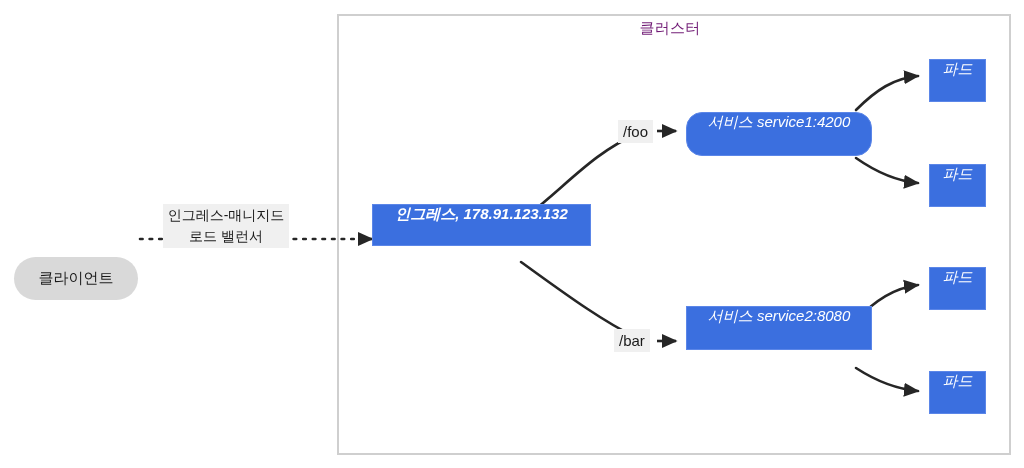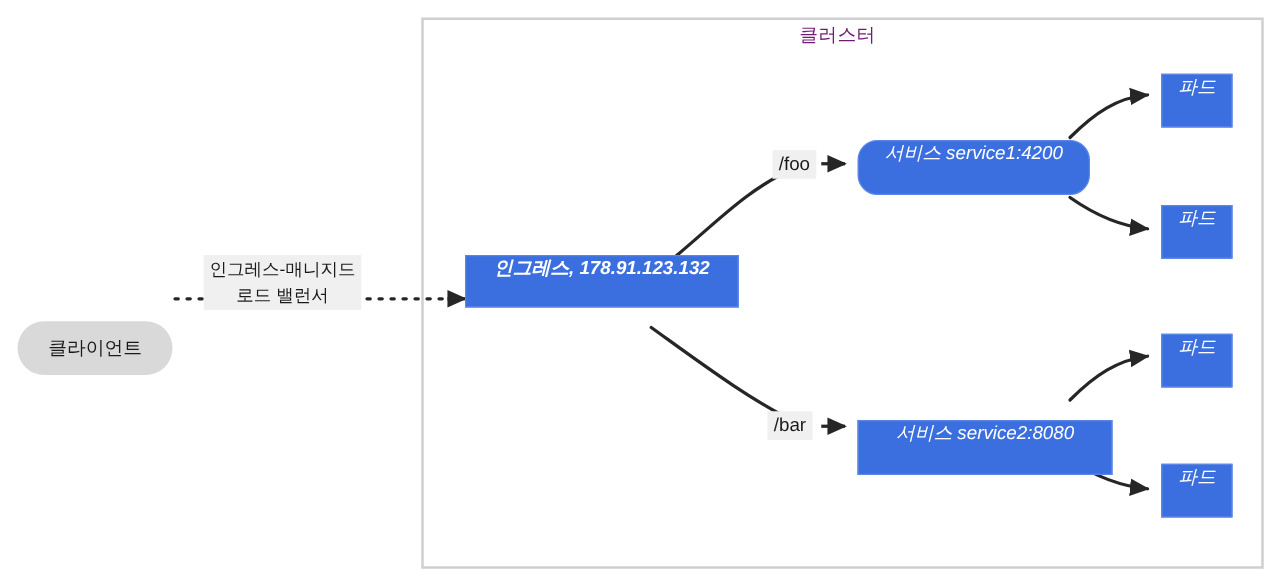--- a/index.html
+++ b/index.html
@@ -101,21 +101,21 @@
     font-style: italic;
   }
   .ingress-box {
     left: 372px;
     top: 204px;
     width: 219px;
     height: 42px;
     font-weight: bold;
   }
   .service1-box { left: 686px; top: 112px; width: 186px; height: 44px; border-radius: 16px; }
-  .service2-box { left: 686px; top: 336px; width: 204px; height: 44px; }
+  .service2-box { left: 686px; top: 306px; width: 186px; height: 44px; }
   .pod-box { width: 57px; height: 43px; }
   .pod-1 { left: 929px; top: 59px; }
   .pod-2 { left: 929px; top: 164px; }
   .pod-3 { left: 929px; top: 267px; }
   .pod-4 { left: 929px; top: 371px; }
 </style>
 </head>
 <body>
 
 <div id="canvas">

